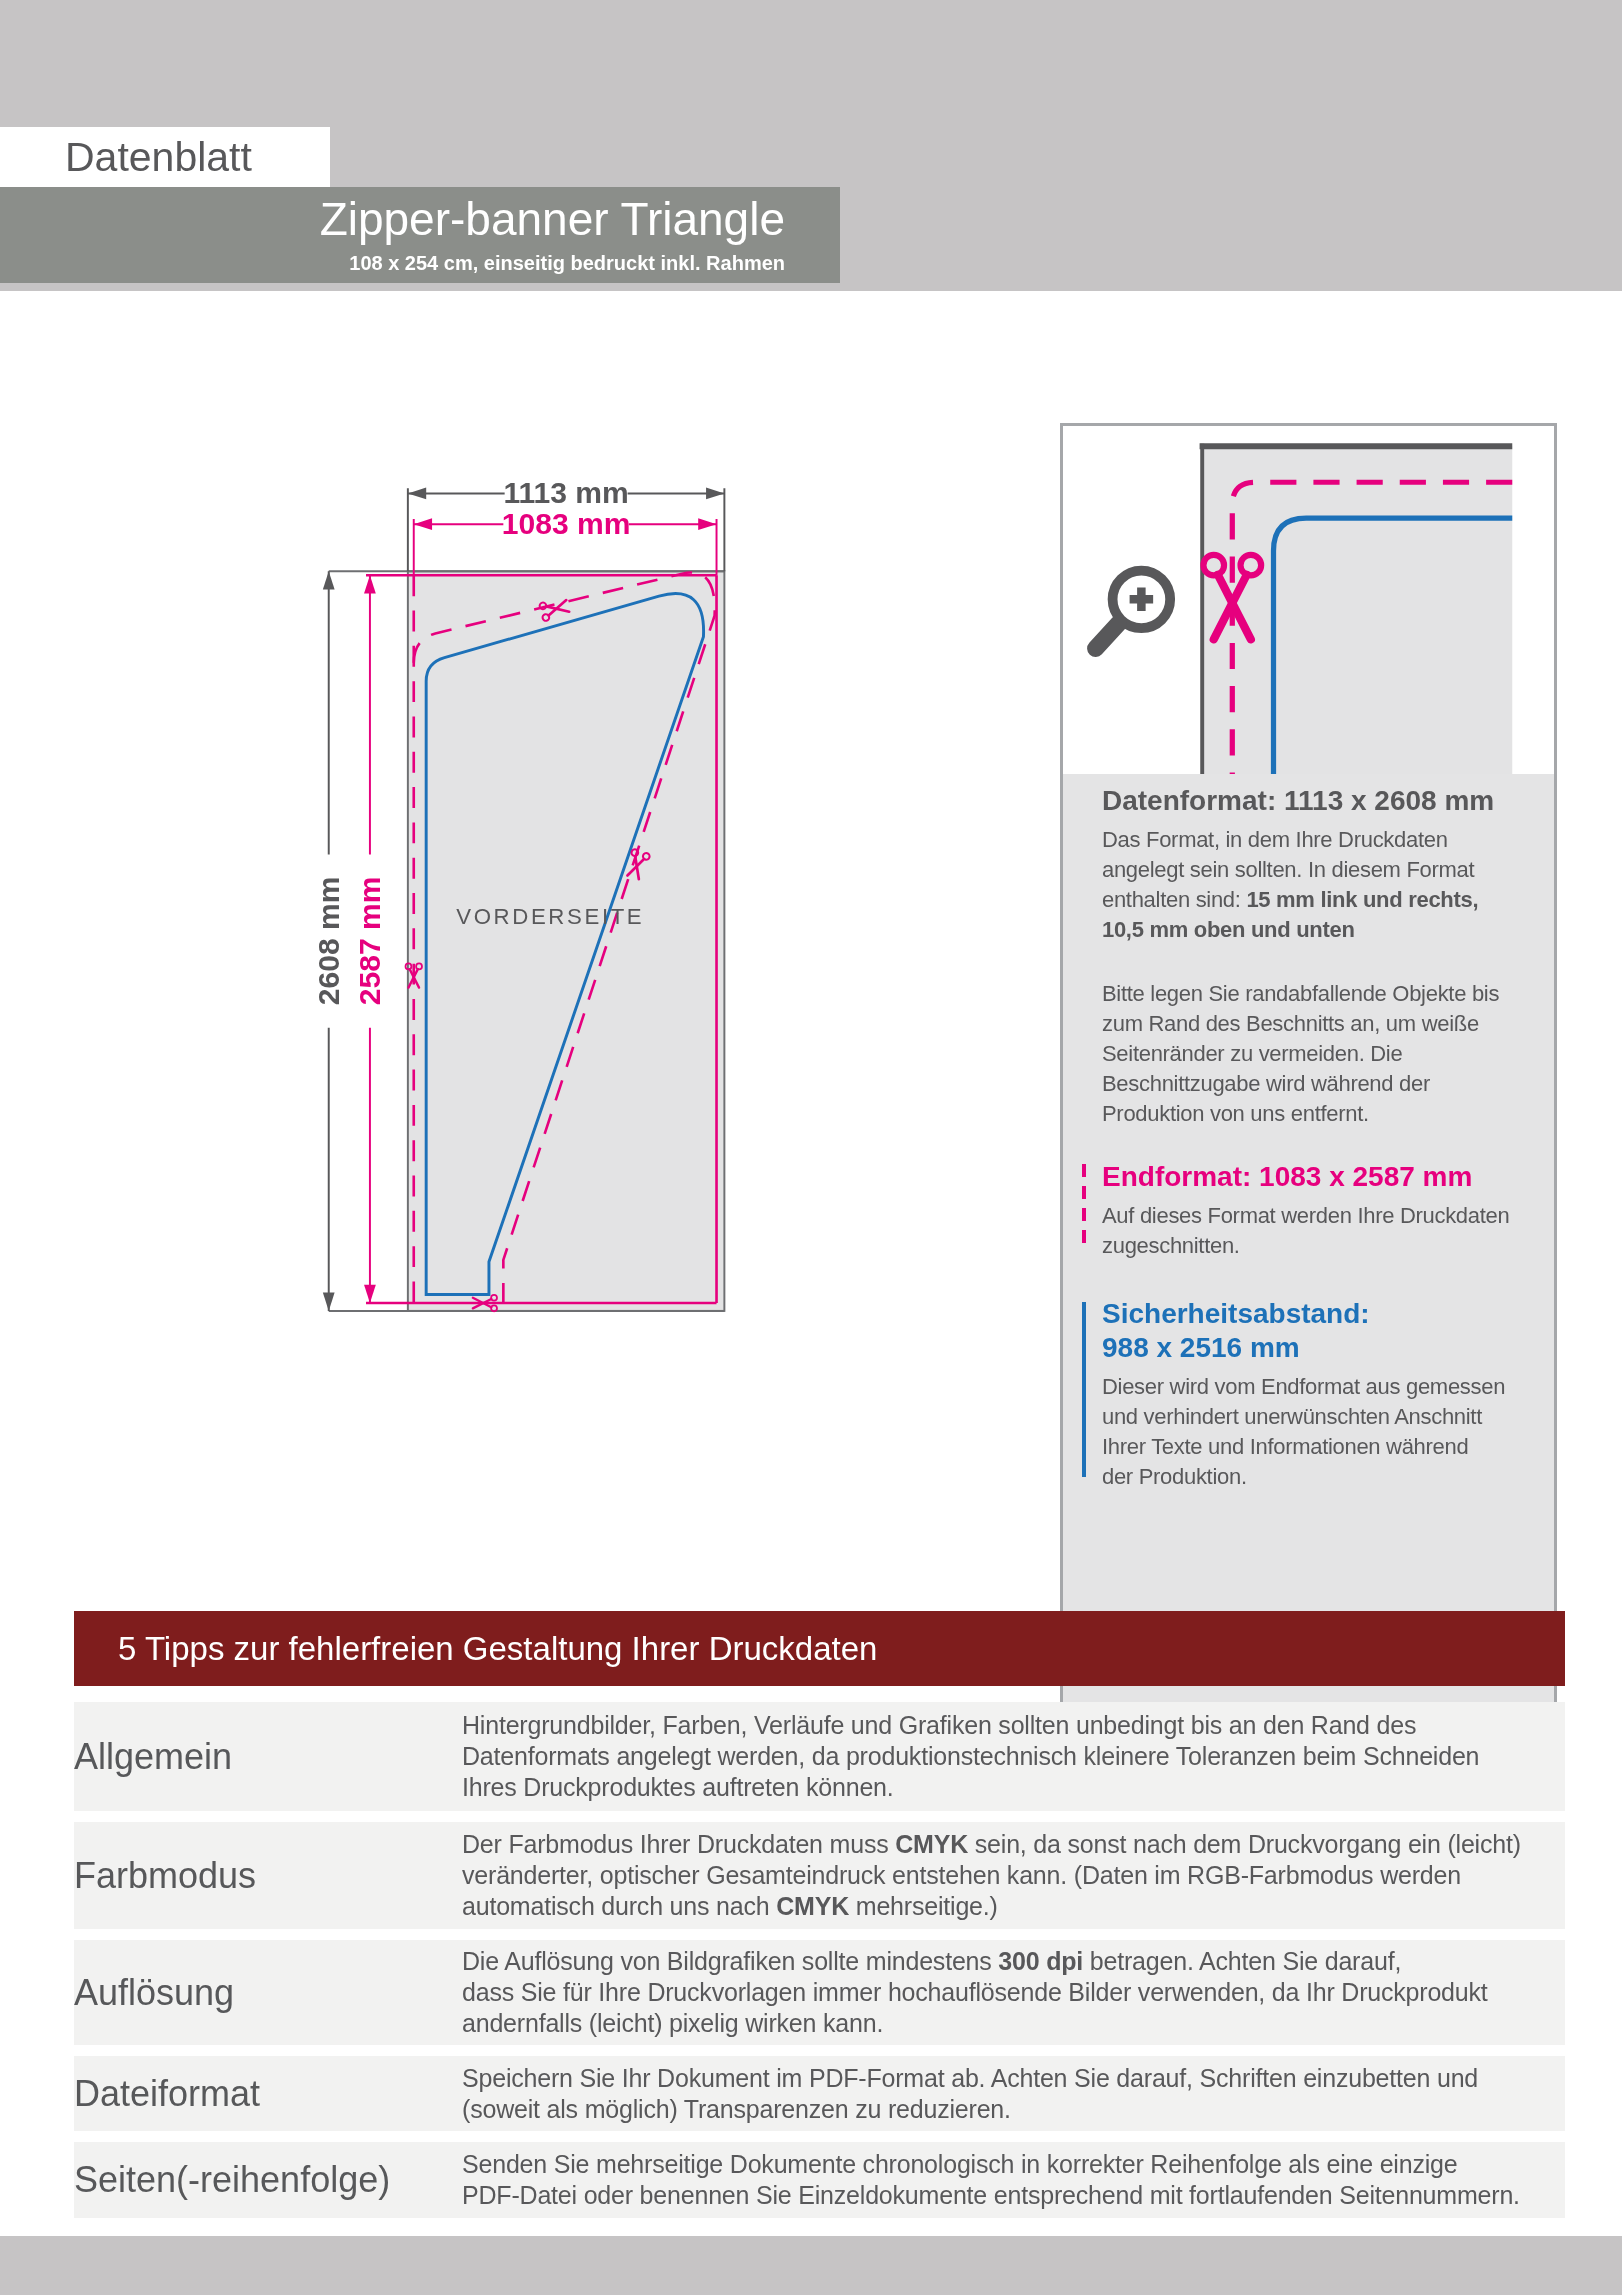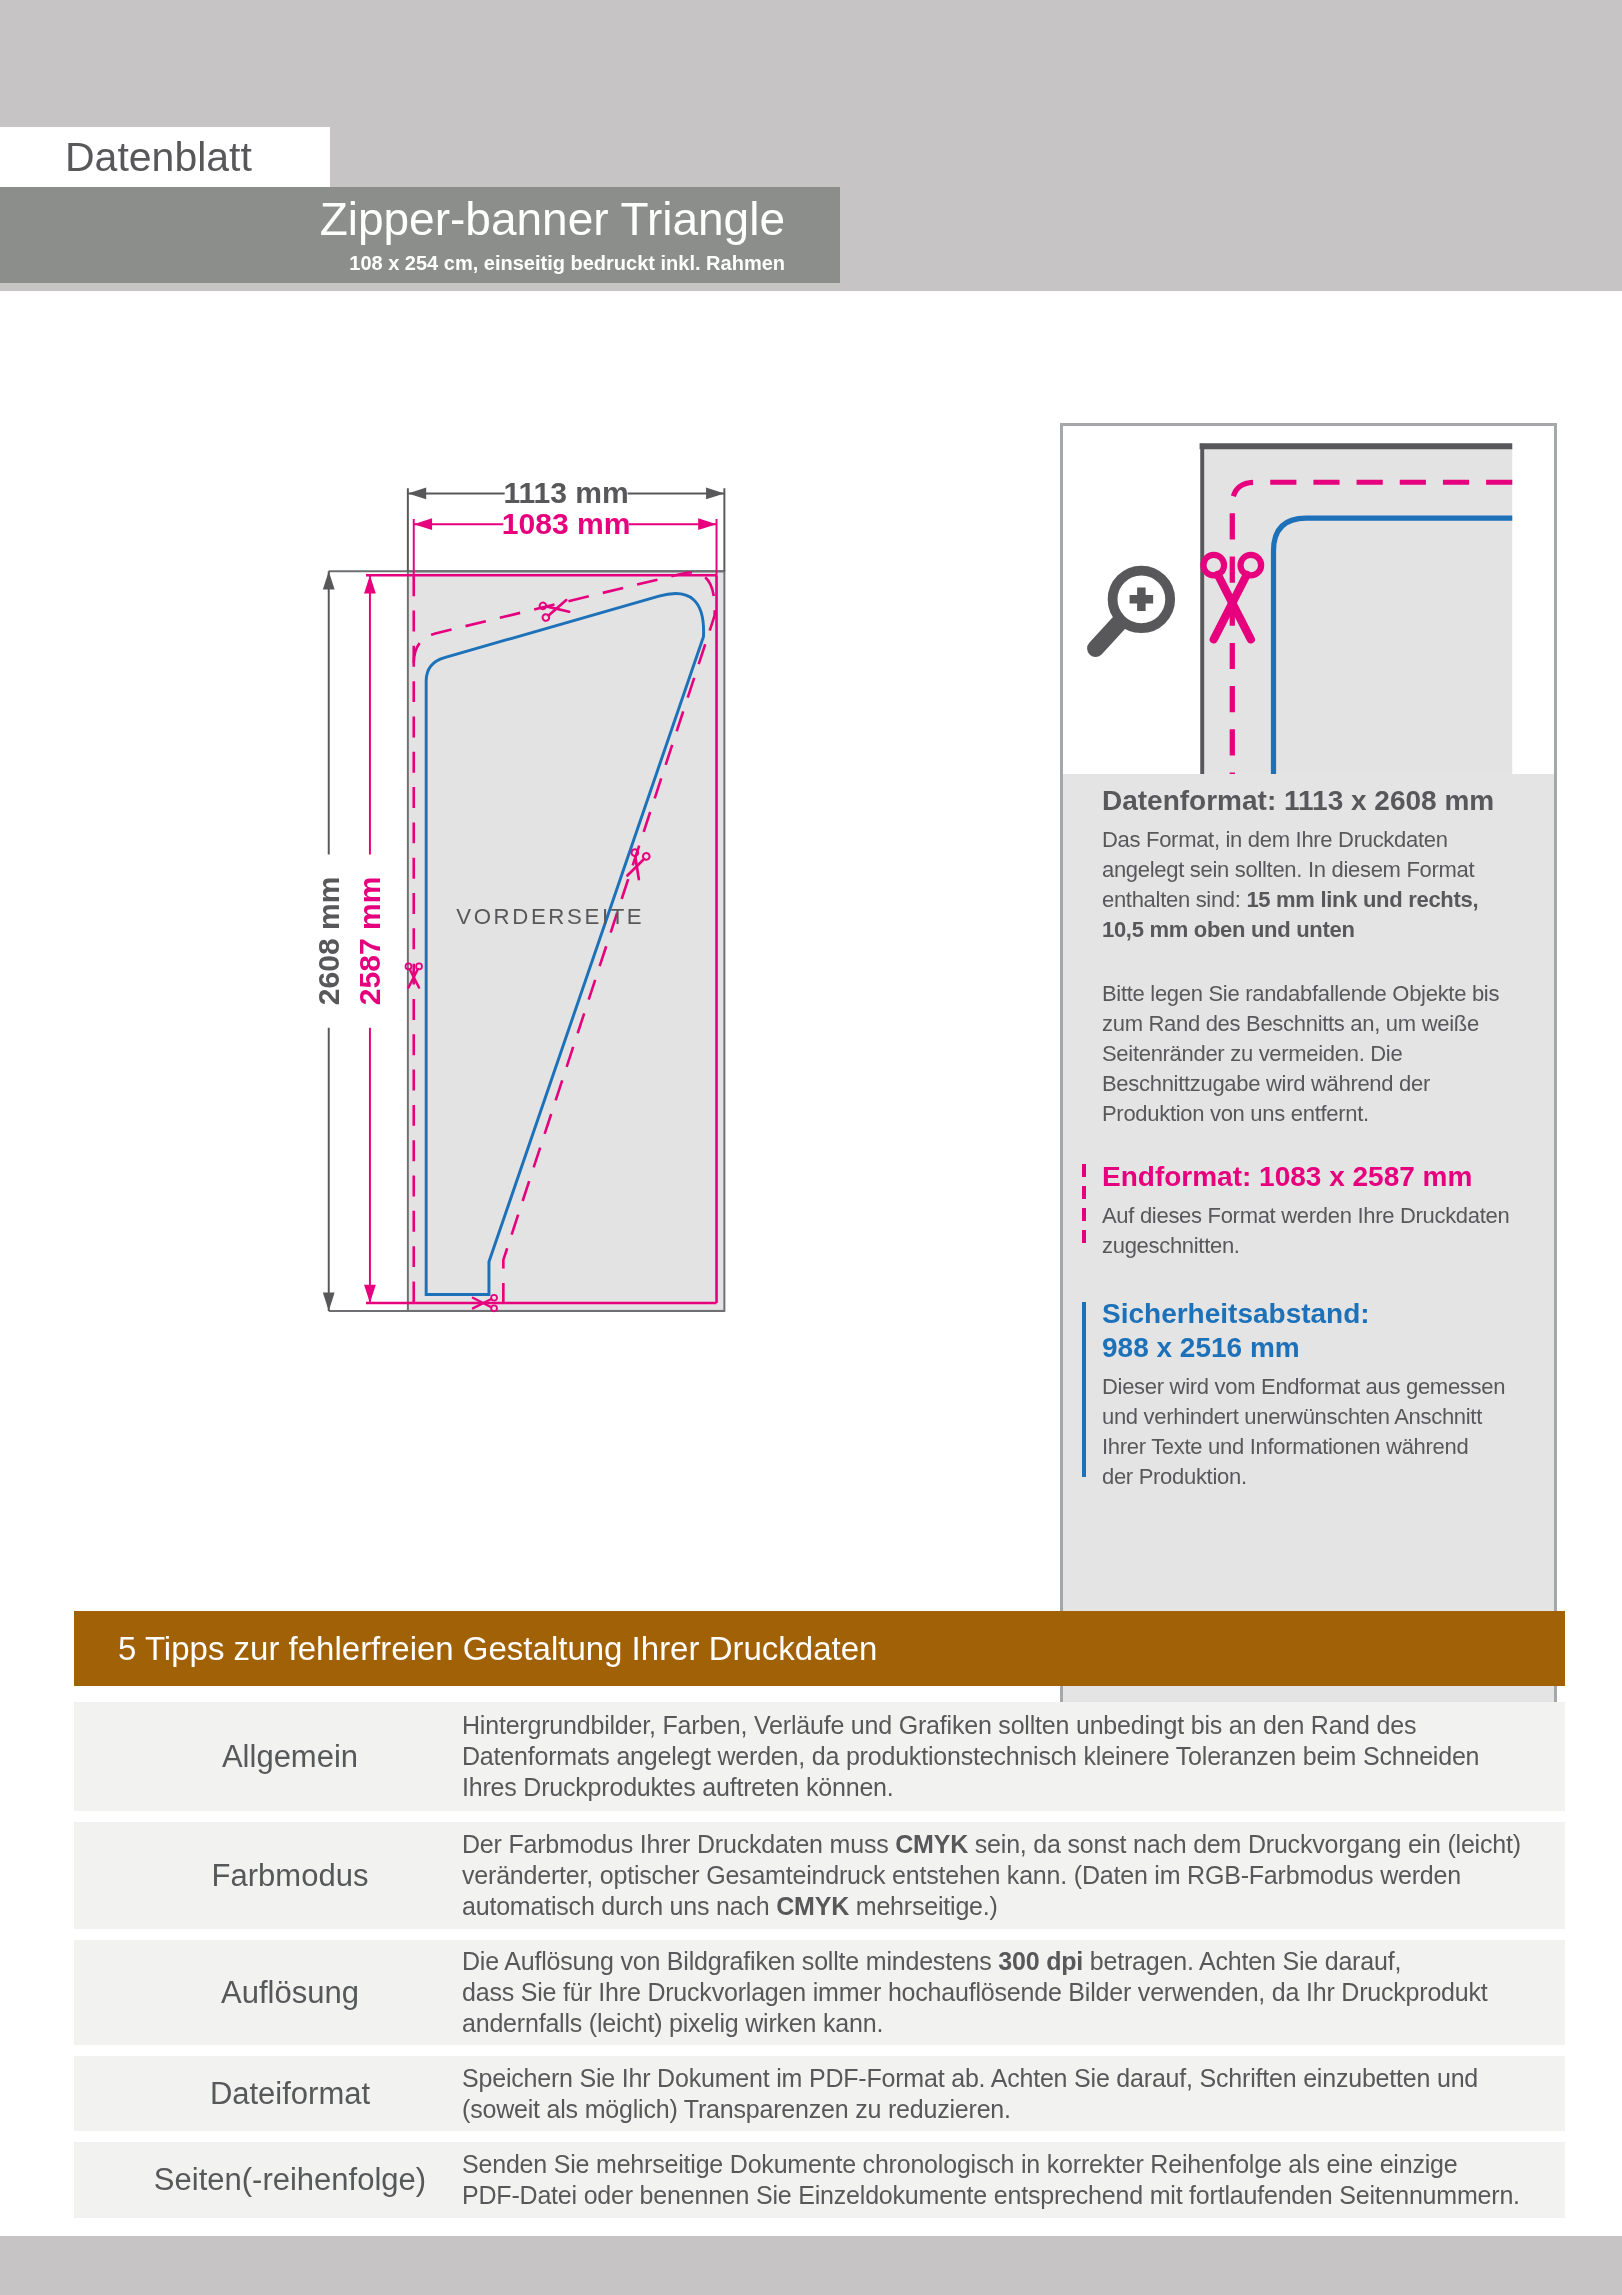--- a/index.html
+++ b/index.html
@@ -33,25 +33,25 @@
   .panel-body h3.blu2{color:#1d71b8;margin-top:0;}
   .panel-body p{margin:0;font-size:22px;line-height:30px;letter-spacing:-0.3px;color:#58585a;white-space:pre-line;}
   .spacer52{height:34px;} .spacer40{height:26px;} .spacer46{height:30px;}
   .note{position:relative;}
   .marker{position:absolute;left:-19.6px;width:3.3px;}
   .marker.dash{top:3.9px;height:84px;background:repeating-linear-gradient(to bottom,#e6007e 0 13px,rgba(0,0,0,0) 13px 22px);}
   .marker.solid{top:5.2px;height:175px;background:#1d71b8;}
   .b{font-weight:bold;}
 
   
-  .tips-header{left:74px;top:1611px;width:1491px;height:75px;background:#a16207;}
+  .tips-header{left:74px;top:1611px;width:1491px;height:75px;background:#7f1d1d;}
   .tips-header h2{margin:0;padding-left:44px;line-height:75px;font-size:33px;font-weight:normal;color:#ffffff;}
   .tips-rows{left:74px;top:1702px;width:1491px;}
   .tip-row{display:flex;align-items:center;background:#f2f2f1;margin-bottom:11px;}
-  .tip-row .lbl{flex:0 0 388px;box-sizing:border-box;padding-left:44px;font-size:31px;color:#57585a;text-align:center;}
+  .tip-row .lbl{flex:0 0 388px;box-sizing:border-box;font-size:36px;color:#57585a;}
   .tip-row .txt{flex:1;font-size:25px;line-height:31px;letter-spacing:-0.2px;color:#58585a;white-space:pre-line;padding-right:14px;}
   .h166{height:109px;} .h163{height:107px;} .h161{height:105px;} .h114{height:75px;} .h116{height:76px;margin-bottom:0;}
 
   .footer{left:0;top:2236px;width:1623px;height:60px;background:#c6c4c5;}
 </style>
 </head>
 <body>
 
 <div class="page">
 

